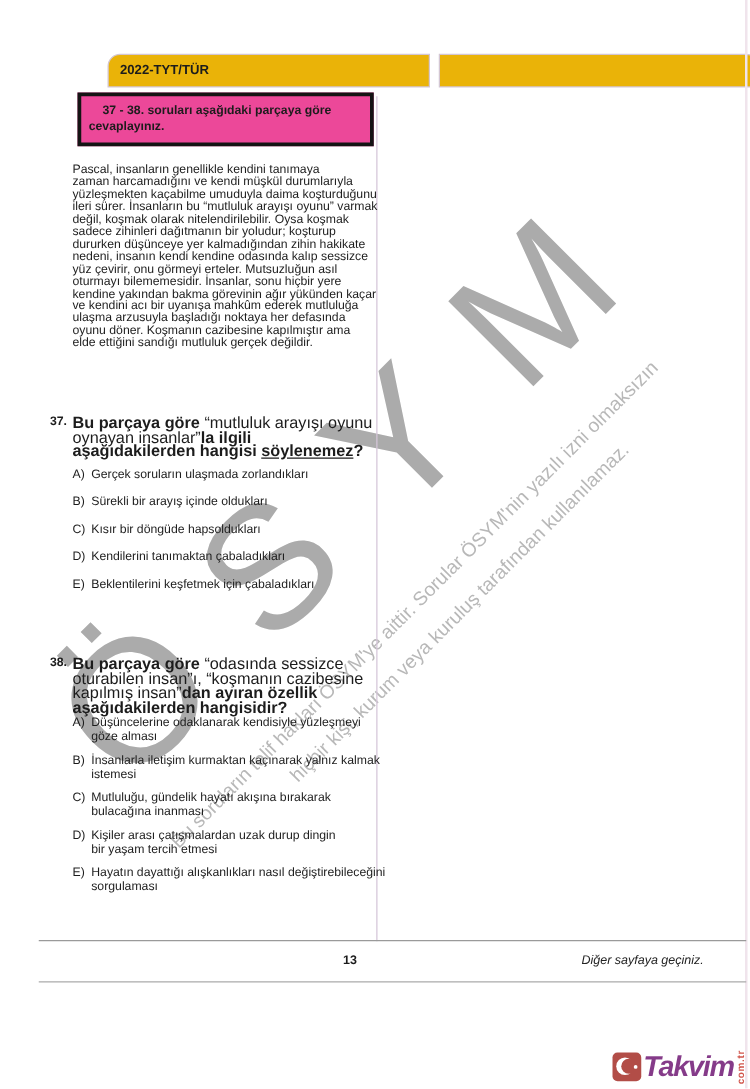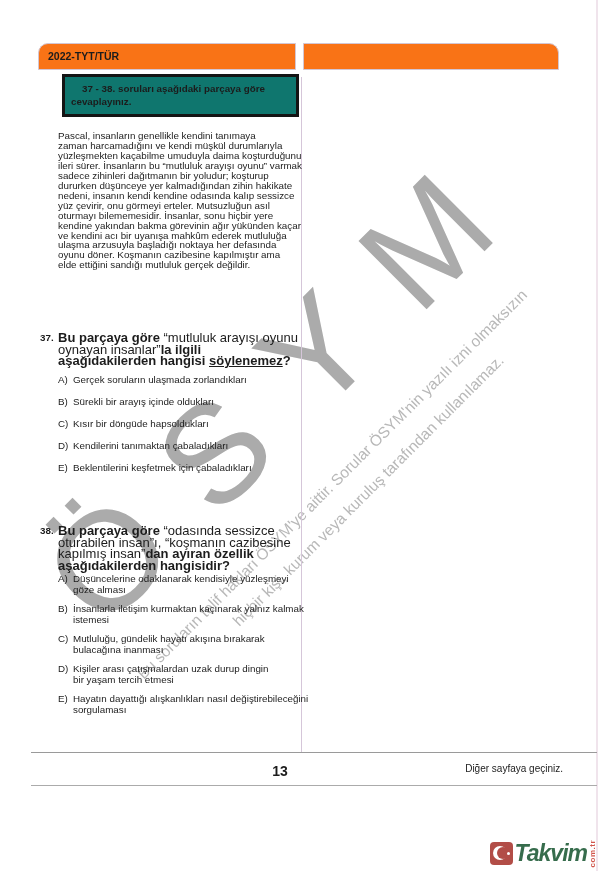--- a/index.html
+++ b/index.html
@@ -10,32 +10,32 @@
   .wm-big{position:absolute;left:286px;top:382px;
           transform:translate(-50%,-50%) rotate(-45deg);
           font-size:140px;letter-spacing:50px;color:#ababab;white-space:nowrap;}
   .wm-lines{position:absolute;left:343px;top:495px;
             transform:translate(-50%,-50%) rotate(-45deg);
             font-size:15.5px;line-height:30px;color:#b8b8b8;
             text-align:center;white-space:nowrap;}
   .wm-l2{transform:translateX(21px);}
 
   
-  .hdr-box{position:absolute;top:43px;height:25px;border:1px solid #d3c6d3;background:#f97316;}
+  .hdr-box{position:absolute;top:43px;height:25px;border:1px solid #d3c6d3;background:#eab308;margin-left:48px;}
   .hdr-left{left:38px;width:256px;border-radius:10px 0 0 0;}
   .hdr-right{left:303px;width:254px;border-radius:0 10px 0 0;}
   .hdr-label{display:block;font-weight:bold;font-size:10.5px;line-height:25px;padding-left:9px;}
 
   
   .vsep{position:absolute;left:301px;top:77px;width:1px;height:676px;background:#d5c6d9;}
   .redge{position:absolute;left:596px;top:0;width:2px;height:871px;background:#f0e4ec;}
 
   
   .instr{position:absolute;left:62px;top:74px;width:219px;border:3px solid #141414;
-         background:#0f766e;padding:5px 6px 6px;}
+         background:#ec4899;padding:5px 6px 6px;}
   .instr div{font-weight:bold;font-size:9.8px;line-height:13px;white-space:nowrap;}
   .instr .indent{padding-left:11px;}
 
   
   .passage{position:absolute;left:58px;top:131px;width:246px;font-size:9.8px;line-height:9.95px;}
   .passage div{white-space:nowrap;}
 
   
   .question{position:absolute;left:40px;width:262px;}
   .q37{top:332px;}
@@ -49,32 +49,32 @@
   .opt{position:relative;padding-left:15px;font-size:9.8px;line-height:11px;margin-bottom:11px;}
   .q38 .opt{line-height:10.5px;margin-bottom:9px;}
   .opt .letter{position:absolute;left:0;top:0;}
   .otext{white-space:nowrap;display:inline-block;}
 
   
   .footer-line{position:absolute;left:31px;width:566px;height:1px;}
   .fl1{top:752px;background:#9a9a9a;}
   .fl2{top:785px;background:#ababab;}
   .pageno{position:absolute;left:260px;top:763px;width:40px;text-align:center;
-          font-weight:bold;font-size:14px;}
-  .nextnote{position:absolute;right:37px;top:763px;font-size:10px;color:#222;}
+          font-weight:bold;font-size:10px;}
+  .nextnote{position:absolute;right:37px;top:763px;font-style:italic;font-size:10px;color:#222;}
 
   
   .takvim{position:absolute;right:3px;bottom:4px;display:flex;align-items:center;opacity:.85;}
   .takvim-box{position:relative;width:23px;height:23px;background:#a52f28;border-radius:4px;
               display:inline-block;flex:0 0 auto;}
   .crescent{position:absolute;left:3px;top:4px;width:14px;height:14px;border-radius:50%;background:#fff;}
   .crescent::after{content:'';position:absolute;left:4px;top:1px;width:12px;height:12px;
                    border-radius:50%;background:#a52f28;}
   .star{position:absolute;right:3px;top:10px;width:3px;height:3px;background:#fff;border-radius:50%;}
-  .takvim-word{font-size:23px;font-weight:bold;font-style:italic;color:#14532d;
+  .takvim-word{font-size:23px;font-weight:bold;font-style:italic;color:#701a75;
                letter-spacing:-1px;margin-left:2px;text-shadow:0 0 1px #fff;}
   .takvim-suffix{writing-mode:vertical-rl;transform:rotate(180deg);font-size:8px;
                  font-weight:bold;color:#c9372c;margin-left:1px;letter-spacing:.5px;}
 </style>
 </head>
 <body>
 
 <div class="page">
 
   <div class="wm-big">ÖSYM</div>
@@ -94,20 +94,21 @@
   <div class="instr">
     <div class="indent">37 - 38. soruları aşağıdaki parçaya göre</div>
     <div>cevaplayınız.</div>
   </div>
 
   <div class="passage">
       <div>Pascal, insanların genellikle kendini tanımaya</div>
       <div>zaman harcamadığını ve kendi müşkül durumlarıyla</div>
       <div>yüzleşmekten kaçabilme umuduyla daima koşturduğunu</div>
       <div>ileri sürer. İnsanların bu “mutluluk arayışı oyunu” varmak</div>
+      <div>değil, koşmak olarak nitelendirilebilir. Oysa koşmak</div>
       <div>sadece zihinleri dağıtmanın bir yoludur; koşturup</div>
       <div>dururken düşünceye yer kalmadığından zihin hakikate</div>
       <div>nedeni, insanın kendi kendine odasında kalıp sessizce</div>
       <div>yüz çevirir, onu görmeyi erteler. Mutsuzluğun asıl</div>
       <div>oturmayı bilememesidir. İnsanlar, sonu hiçbir yere</div>
       <div>kendine yakından bakma görevinin ağır yükünden kaçar</div>
       <div>ve kendini acı bir uyanışa mahkûm ederek mutluluğa</div>
       <div>ulaşma arzusuyla başladığı noktaya her defasında</div>
       <div>oyunu döner. Koşmanın cazibesine kapılmıştır ama</div>
       <div>elde ettiğini sandığı mutluluk gerçek değildir.</div>

